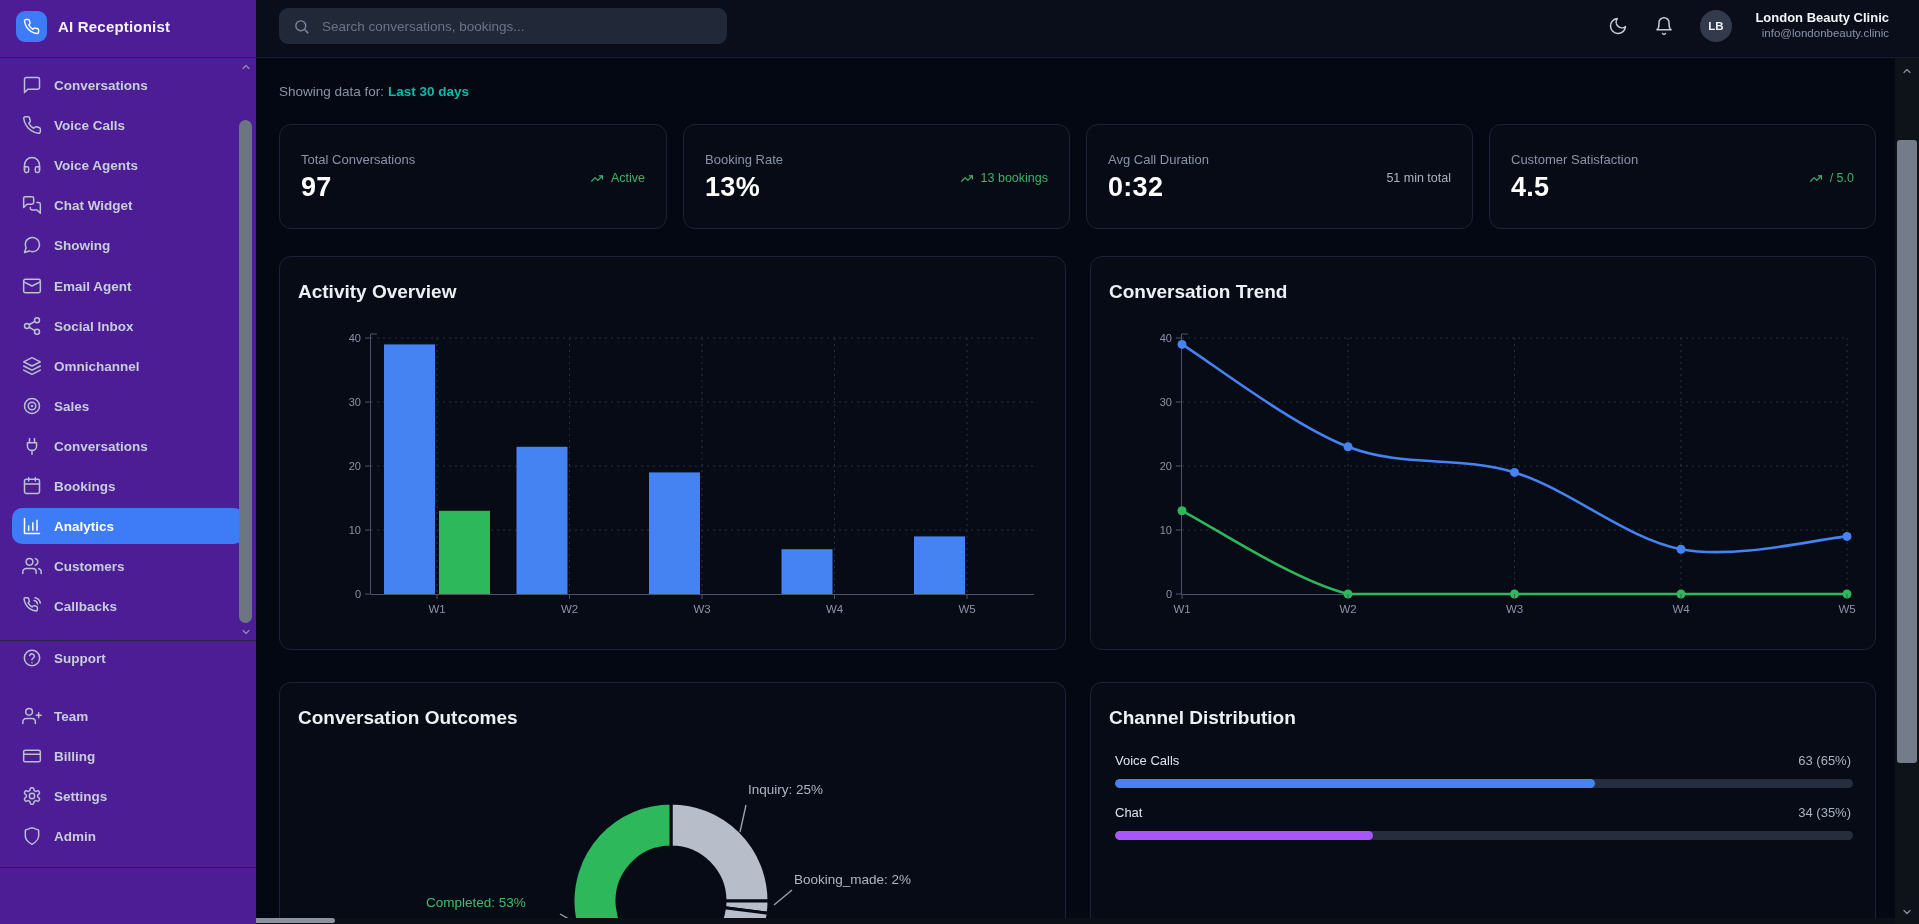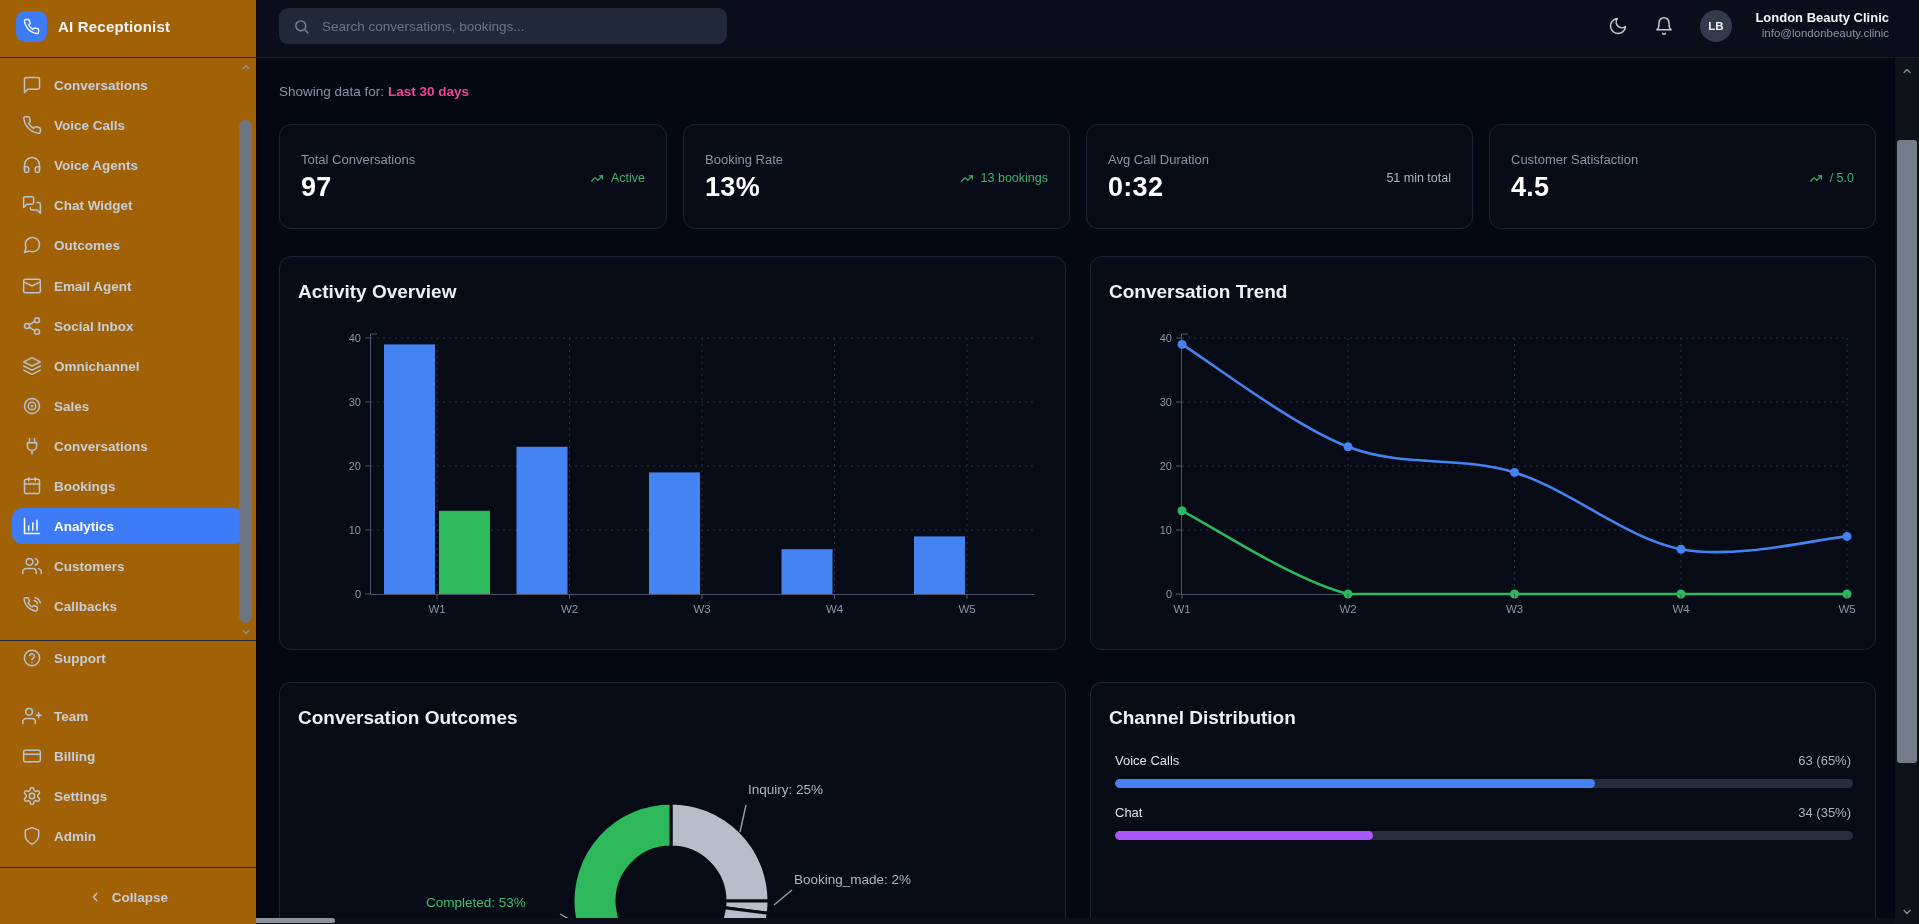--- a/index.html
+++ b/index.html
@@ -1,19 +1,19 @@
 <!DOCTYPE html>
 <html><head>
 <meta charset="utf-8">
 <style>
   html,body{margin:0;padding:0;background:#02050c;font-family:"Liberation Sans",sans-serif;}
   #app{position:relative;width:1919px;height:924px;overflow:hidden;background:#040812;}
   svg{display:block}
   
-  .sidebar{position:absolute;left:0;top:0;width:256px;height:924px;background:#a16207;z-index:5;}
+  .sidebar{position:absolute;left:0;top:0;width:256px;height:924px;background:#4c1d95;z-index:5;}
   .side-header{position:absolute;left:0;top:0;width:256px;height:57px;border-bottom:1px solid #202739;}
   .logo-box{position:absolute;left:16px;top:11px;width:31px;height:31px;border-radius:9px;background:#3d7bf7;color:#fff;display:flex;align-items:center;justify-content:center;}
   .app-title{position:absolute;left:58px;top:18px;font-size:15px;font-weight:bold;color:#f2f4f8;letter-spacing:.2px;}
   .nav-item{position:absolute;left:12px;width:232px;height:36px;border-radius:10px;display:flex;align-items:center;padding-left:10px;box-sizing:border-box;color:#c7cdd9;font-size:13.5px;font-weight:600;cursor:pointer;}
   .nav-item .ico{width:20px;height:20px;margin-right:12px;flex:0 0 20px;color:#bac1cf;}
   .nav-item.active{background:#3d7bf7;color:#fff;}
   .nav-item.active .ico{color:#fff;}
   .side-divider{position:absolute;left:0;width:256px;height:1px;background:#1f2638;}
   .collapse-btn{position:absolute;left:0;top:879px;width:256px;height:36px;display:flex;align-items:center;justify-content:center;gap:10px;color:#c7cdd9;font-size:13.5px;font-weight:600;cursor:pointer;background:none;border:none;font-family:inherit;}
   .nav-scrollbar{position:absolute;left:239px;top:120px;width:13px;height:503px;background:#6e7582;border-radius:7px;}
@@ -24,21 +24,21 @@
   .search-wrap .ico{width:17px;height:17px;margin:0 10px 0 14px;color:#7b8498;}
   .search-input{flex:1;background:transparent;border:none;outline:none;color:#dfe3ea;font-size:13.5px;font-family:inherit;}
   .search-input::placeholder{color:#6b7487;}
   .top-icon-btn{position:absolute;top:16px;width:20px;height:20px;color:#c6cbd6;background:none;border:none;padding:0;cursor:pointer;}
   .avatar{position:absolute;left:1444px;top:10px;width:32px;height:32px;border-radius:50%;background:#333a4b;color:#eef1f6;font-size:11.5px;font-weight:bold;display:flex;align-items:center;justify-content:center;cursor:pointer;}
   .account{position:absolute;right:30px;top:10px;text-align:right;cursor:pointer;}
   .account .name{font-size:13px;font-weight:bold;color:#f2f4f8;line-height:16px;}
   .account .email{font-size:11.5px;color:#8a93a6;line-height:14px;}
   
   .filter-bar{position:absolute;left:279px;top:84px;font-size:13.5px;color:#8a93a6;}
-  .filter-bar b{color:#ec4899;font-weight:bold;margin-left:4px;}
+  .filter-bar b{color:#14b8a6;font-weight:bold;margin-left:4px;}
   .card{position:absolute;background:#070b16;border:1px solid #1b2334;border-radius:12px;box-sizing:border-box;}
   .stat-label{position:absolute;left:21px;top:27px;font-size:13px;color:#8a93a6;}
   .stat-value{position:absolute;left:21px;top:47px;font-size:27px;font-weight:bold;color:#fff;letter-spacing:.3px;}
   .stat-trend{position:absolute;right:21px;top:46px;display:flex;align-items:center;gap:6px;font-size:12.5px;}
   .trend-green{color:#3fb368;}
   .trend-gray{color:#aab2c0;}
   .card-title{position:absolute;left:18px;top:24px;font-size:19px;font-weight:bold;color:#edf0f5;}
   .chart-svg{position:absolute;left:0;top:0;}
   .donut-label{position:absolute;font-size:13.5px;color:#aeb6c3;white-space:nowrap;}
   .donut-label.green{color:#3dc06c;}
@@ -95,21 +95,21 @@
           <svg class="ico" viewBox="0 0 24 24" fill="none" stroke="currentColor" stroke-width="1.8" stroke-linecap="round" stroke-linejoin="round">
             <path d="M14 9a2 2 0 0 1-2 2H6l-4 4V4a2 2 0 0 1 2-2h8a2 2 0 0 1 2 2z"></path>
             <path d="M18 9h2a2 2 0 0 1 2 2v11l-4-4h-6a2 2 0 0 1-2-2v-1"></path>
           </svg>
           <span>Chat Widget</span>
         </div>
         <div class="nav-item" style="top: 227px;">
           <svg class="ico" viewBox="0 0 24 24" fill="none" stroke="currentColor" stroke-width="1.8" stroke-linecap="round" stroke-linejoin="round">
             <path d="M21 11.5a8.38 8.38 0 0 1-.9 3.8 8.5 8.5 0 0 1-7.6 4.7 8.38 8.38 0 0 1-3.8-.9L3 21l1.9-5.7a8.38 8.38 0 0 1-.9-3.8 8.5 8.5 0 0 1 4.7-7.6 8.38 8.38 0 0 1 3.8-.9h.5a8.48 8.48 0 0 1 8 8z"></path>
           </svg>
-          <span>Outcomes</span>
+          <span>Showing</span>
         </div>
         <div class="nav-item" style="top: 268px;">
           <svg class="ico" viewBox="0 0 24 24" fill="none" stroke="currentColor" stroke-width="1.8" stroke-linecap="round" stroke-linejoin="round">
             <rect x="2" y="4" width="20" height="16" rx="2"></rect>
             <path d="m22 7-10 5L2 7"></path>
           </svg>
           <span>Email Agent</span>
         </div>
         <div class="nav-item" style="top: 308px;">
           <svg class="ico" viewBox="0 0 24 24" fill="none" stroke="currentColor" stroke-width="1.8" stroke-linecap="round" stroke-linejoin="round">
@@ -209,26 +209,20 @@
           <span>Settings</span>
         </div>
         <div class="nav-item" style="top: 818px; text-align: center;">
           <svg class="ico" viewBox="0 0 24 24" fill="none" stroke="currentColor" stroke-width="1.8" stroke-linecap="round" stroke-linejoin="round">
             <path d="M12 22s8-4 8-10V5l-8-3-8 3v7c0 6 8 10 8 10z"></path>
           </svg>
           <span>Admin</span>
         </div>
       </nav>
     <div class="side-divider" style="top:867px"></div>
-    <button class="collapse-btn">
-      <svg id="collapse-icon" width="14" height="14" viewBox="0 0 24 24" fill="none" stroke="currentColor" stroke-width="2.2" stroke-linecap="round" stroke-linejoin="round">
-          <path d="m15 18-6-6 6-6"></path>
-        </svg>
-      <span>Collapse</span>
-    </button>
   </aside>
 
   <header class="topbar">
     <div class="search-wrap">
       <svg class="ico" id="search-icon" viewBox="0 0 24 24" fill="none" stroke="currentColor" stroke-width="2" stroke-linecap="round" stroke-linejoin="round">
           <circle cx="11" cy="11" r="7"></circle>
           <path d="m21 21-4.3-4.3"></path>
         </svg>
       <input class="search-input" type="text" placeholder="Search conversations, bookings..." style="">
     </div>

